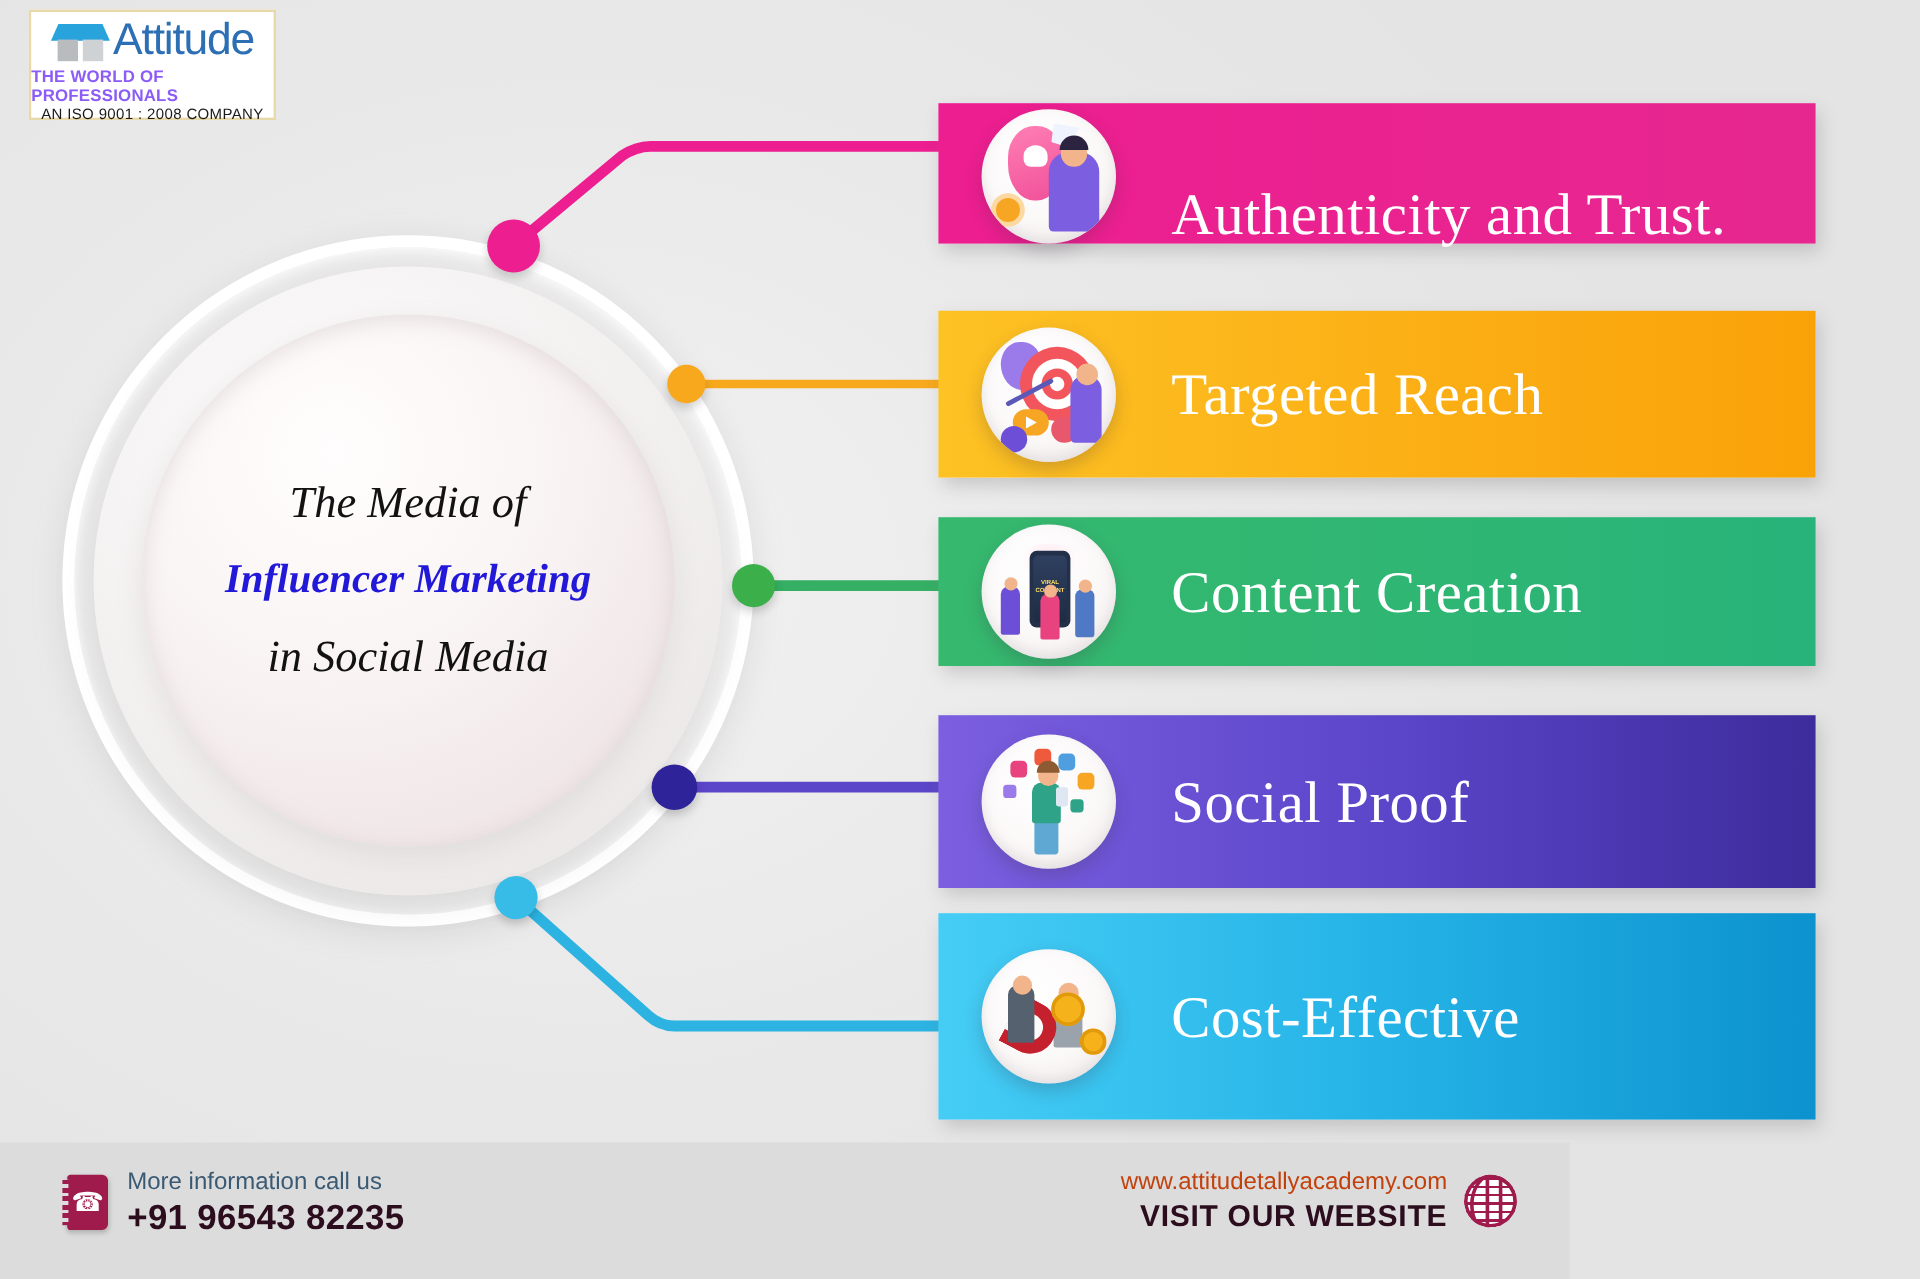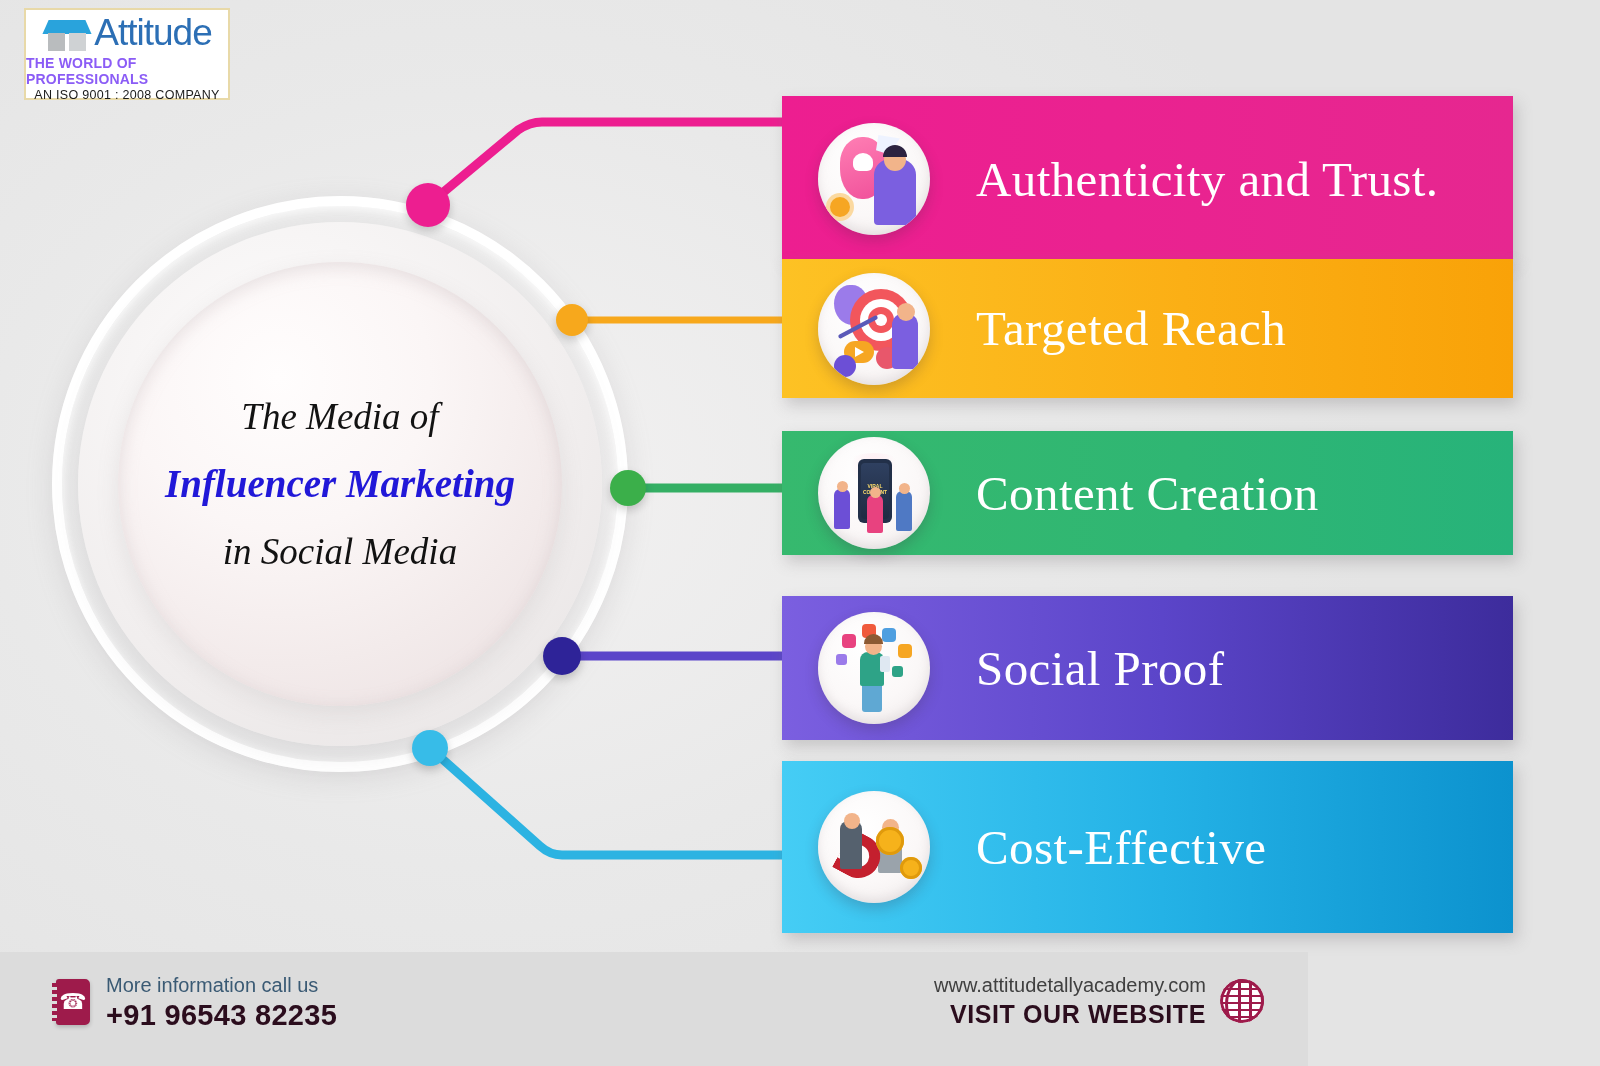--- a/index.html
+++ b/index.html
@@ -67,21 +67,21 @@
     display:flex; flex-direction:column; align-items:center; justify-content:center;
     text-align:center;
   }
   .ct-line{
     font-family:"Liberation Serif", serif;
     font-style:italic; font-size:37px; color:#121212; line-height:1.08;
     white-space:nowrap;
   }
   .ct-accent{
     font-family:"Liberation Serif", serif;
-    font-style:italic; font-weight:bold; font-size:39px; color:#2118D8;
+    font-style:italic; font-weight:bold; font-size:34px; color:#2118D8;
     margin:24px 0 26px; white-space:nowrap;
   }
 
   
   .conn{ position:absolute; left:0; top:0; width:1600px; height:1066px; pointer-events:none; }
   .dot{ position:absolute; border-radius:50%; box-shadow:0 4px 8px rgba(0,0,0,.18); }
 
   
   .bar{
     position:absolute; left:782px; width:731px;
@@ -93,21 +93,21 @@
     flex:0 0 112px;
     background:radial-gradient(circle at 40% 32%, #ffffff 0%, #fbf8f8 55%, #efeaea 100%);
     box-shadow:0 6px 14px rgba(60,40,60,.22), inset 0 -4px 10px rgba(180,170,175,.25);
     position:relative; overflow:hidden;
   }
   .bar-label{
     font-family:"Liberation Serif", serif;
     color:#ffffff; font-size:49px; line-height:1; letter-spacing:.4px;
     margin-left:46px; white-space:nowrap;
   }
-  #bar0{ top:96px;  height:166px; background:linear-gradient(90deg,#ED1E90 0%,#EA2290 45%,#E62790 100%); }
+  #bar0{ top:86px;  height:117px; background:linear-gradient(90deg,#ED1E90 0%,#EA2290 45%,#E62790 100%);align-items:flex-end; }
   #bar1{ top:259px; height:139px; background:linear-gradient(90deg,#FDC224 0%,#FBAF15 55%,#F9A208 100%); }
   #bar2{ top:431px; height:124px; background:linear-gradient(90deg,#36B96E 0%,#2FB673 55%,#27B37A 100%); }
   #bar3{ top:596px; height:144px; background:linear-gradient(90deg,#7B5FE0 0%,#5B45C9 52%,#3D2C9C 100%); }
   #bar4{ top:761px; height:172px; background:linear-gradient(90deg,#45CDF5 0%,#24B2E6 52%,#0C92CE 100%); }
 
   
   .ic{ position:absolute; }
   .sh-heart{ left:22px; top:14px; width:46px; height:62px; border-radius:22px 22px 22px 22px/26px 26px 30px 30px;
              background:linear-gradient(160deg,#FF7FB4,#F0509A); }
   .sh-heart:after{ content:""; position:absolute; left:13px; top:16px; width:20px; height:18px;
@@ -195,21 +195,21 @@
     background:repeating-linear-gradient(#9E1B4B 0 4px,#dcdcdc 4px 7px);
   }
   .phone-ico:after{
     content:"\260E"; position:absolute; left:0; top:0; width:34px; height:46px;
     color:#fff; font-size:22px; line-height:46px; text-align:center;
   }
   .foot-call{ font-size:20px; color:#3a5a74; line-height:26px; }
   .foot-num{ font-size:29px; font-weight:bold; color:#2b0d1d; letter-spacing:.3px; line-height:34px;}
   .foot-right{ position:absolute; right:44px; top:20px; display:flex; align-items:center; gap:14px;}
   .fr-text{ text-align:right; }
-  .fr-url{ font-size:20px; color:#404040; line-height:26px;}
+  .fr-url{ font-size:20px; color:#c2410c; line-height:26px;}
   .fr-visit{ font-size:25px; font-weight:bold; color:#2b0d1d; letter-spacing:.6px; line-height:32px;}
   .globe{ width:44px; height:44px; border-radius:50%; position:relative;
     background:
       repeating-linear-gradient(0deg, transparent 0 5px, #9E1B4B 5px 7px),
       #fff;
     box-shadow:inset 0 0 0 3px #9E1B4B;
     overflow:hidden;
   }
   .globe:before{
     content:""; position:absolute; left:18px; top:-2px; width:8px; height:48px;

